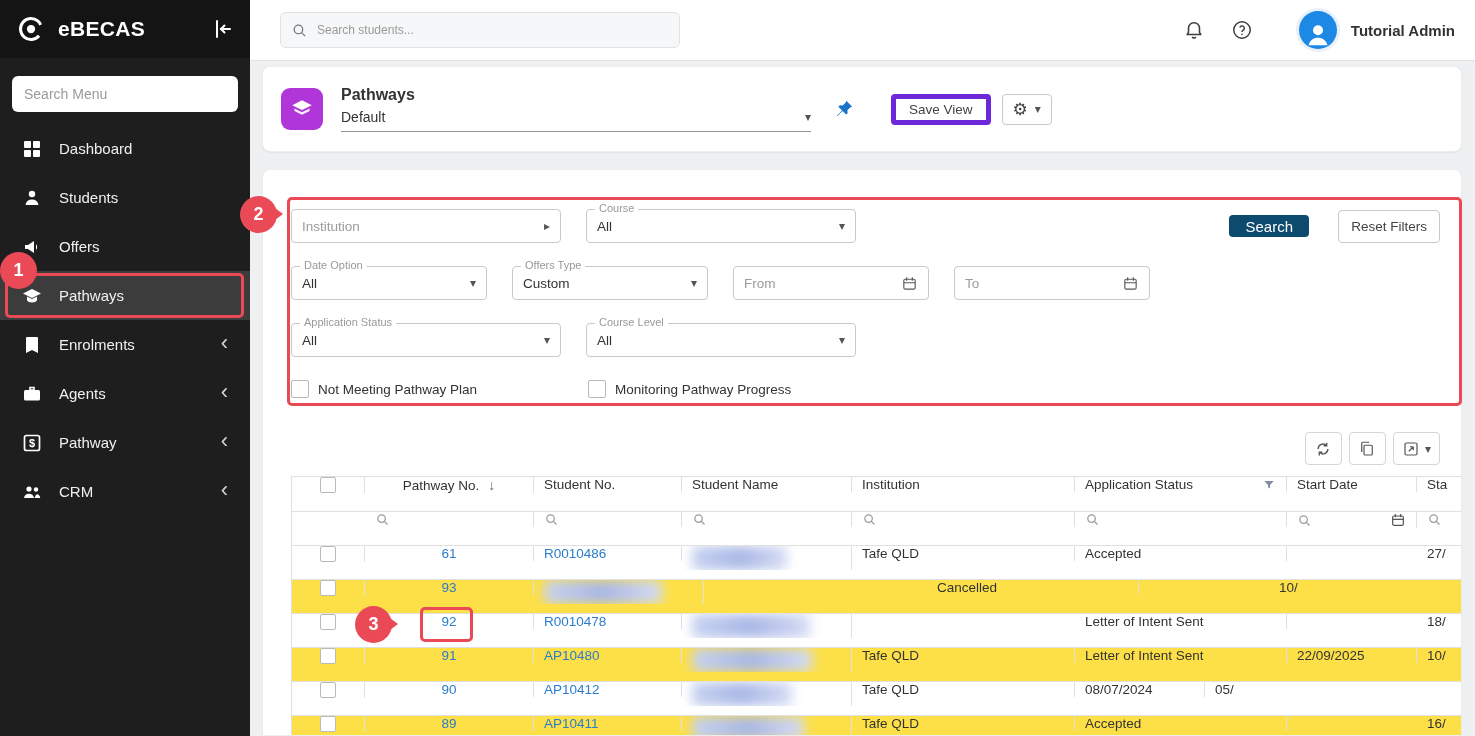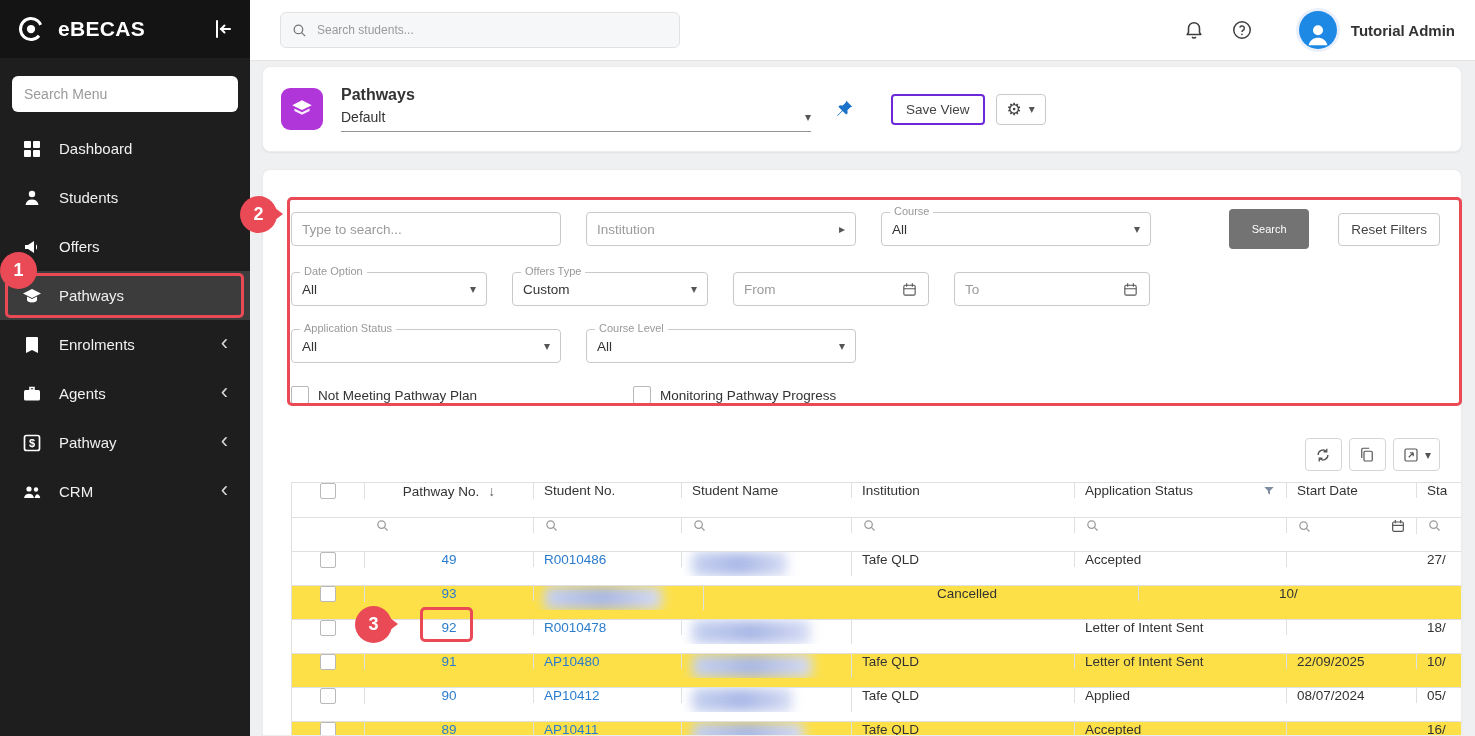--- a/index.html
+++ b/index.html
@@ -34,38 +34,38 @@
 
   
   .view-card { position:absolute; left:262px; top:66px; width:1200px; height:86px; background:#fff; border-radius:8px; border:1px solid #ececec; box-shadow:0 1px 2px rgba(0,0,0,.06); display:flex; align-items:center; padding:0 18px; z-index:3; }
   .vc-icon { width:42px; height:42px; border-radius:9px; background:#b136d9; display:flex; align-items:center; justify-content:center; flex:none; }
   .vc-titlebox { margin-left:18px; width:470px; }
   .vc-title { font-size:16px; font-weight:bold; color:#333; margin-bottom:5px; }
   .vc-select { display:flex; align-items:center; border-bottom:1px solid #949494; padding-bottom:6px; cursor:pointer; }
   .vc-select .val { flex:1; font-size:14px; color:#333; }
   .caret { color:#555; font-size:12px; line-height:1; }
   .pin-btn { margin-left:22px; width:22px; height:22px; cursor:pointer; }
-  .save-view-btn { margin-left:36px; height:31px; padding:0 13px; border:2px solid #6d28d9; border-radius:4px; background:#fff; font-size:13.5px; color:#444; font-family:inherit; cursor:pointer; }
+  .save-view-btn { margin-left:36px; height:31px; padding:0 13px; border:5px solid #6d28d9; border-radius:4px; background:#fff; font-size:13.5px; color:#444; font-family:inherit; cursor:pointer; }
   .gear-btn { margin-left:11px; height:31px; padding:0 10px; border:1px solid #c9c9c9; border-radius:4px; background:#fff; display:flex; align-items:center; gap:7px; cursor:pointer; }
   .gear-glyph { font-size:17px; color:#444; line-height:1; }
 
   
   .filter-card { position:absolute; left:262px; top:169px; width:1200px; height:567px; background:#fff; border-radius:8px 8px 0 0; border:1px solid #ececec; box-shadow:0 1px 2px rgba(0,0,0,.06); padding:39px 0 0 28px; overflow:hidden; z-index:2; }
   .f-row { display:flex; gap:25px; margin:0 21px 23px 0; align-items:center; }
   .field { position:relative; height:34px; border:1px solid #c9c9c9; border-radius:4px; background:#fff; display:flex; align-items:center; padding:0 10px; cursor:pointer; }
   .field input { border:none; outline:none; flex:1; font-size:13.5px; color:#333; background:transparent; width:100%; }
   .field input::placeholder { color:#9b9b9b; }
   .field .ph { color:#9b9b9b; font-size:13.5px; flex:1; }
   .field .val { color:#333; font-size:13.5px; flex:1; }
   .flabel { position:absolute; top:-7px; left:8px; background:#fff; padding:0 4px; font-size:11px; color:#999; line-height:1; }
   .w270 { width:270px;justify-content:center; } .w196 { width:196px; }
   .cal-ico { width:17px; height:17px; color:#555; flex:none; }
-  .btn-search { margin-left:auto; height:40px; width:80px; background:#737373; color:#fff; border:none; border-radius:4px; font-size:11px; font-family:inherit; cursor:pointer; }
+  .btn-search { margin-left:auto; height:22px; width:80px; background:#0c4a6e; color:#fff; border:none; border-radius:4px; font-size:15px; font-family:inherit; cursor:pointer; }
   .btn-reset { height:33px; padding:0 12px; background:#fff; color:#444; border:1px solid #c9c9c9; border-radius:4px; font-size:13.5px; font-family:inherit; margin-left:4px; cursor:pointer; }
-  .cb-row { display:flex; align-items:center; margin-top:12px;gap:45px; }
+  .cb-row { display:flex; align-items:center; margin-top:12px; }
   .cb-group { display:flex; align-items:center; }
   .cb-group.first { width:297px; }
   .checkbox { width:18px; height:18px; border:1.5px solid #b9b9b9; border-radius:2px; background:#fff; flex:none; cursor:pointer; }
   .cb-label { font-size:13.5px; color:#333; margin-left:9px; }
 
   .grid-toolbar { display:flex; justify-content:flex-end; gap:7px; margin:34px 21px 11px 0; }
   .gt-btn { height:33px; min-width:37px; border:1px solid #d5d5d5; border-radius:4px; background:#fff; display:flex; align-items:center; justify-content:center; color:#555; padding:0 8px; gap:5px; cursor:pointer; }
   .gt-btn svg { width:18px; height:18px; }
 
   
@@ -261,23 +261,20 @@
   <span class="gear-btn">
     <span class="gear-glyph">⚙</span>
     <span class="caret">▾</span>
   </span>
 </section>
 
 <section class="filter-card">
 
   <div class="f-row">
     <div class="field w270">
-      <input type="text" placeholder="Type to search..." style="">
-    </div>
-    <div class="field w270">
       <span class="ph">Institution</span>
       <span class="caret">▸</span>
     </div>
     <div class="field w270">
       <span class="flabel">Course</span>
       <span class="val">All</span>
       <span class="caret">▾</span>
     </div>
     <button class="btn-search">Search</button>
     <button class="btn-reset">Reset Filters</button>
@@ -451,21 +448,21 @@
             </svg>
           </span>
         </div>
     </div>
 
     <div class="g-row">
       <div class="g-cell c0">
           <span class="checkbox sm"></span>
         </div>
       <div class="g-cell c1">
-          <a class="link">49</a>
+          <a class="link">61</a>
         </div>
       <div class="g-cell c2">
           <a class="link">R0010486</a>
         </div>
       <div class="g-cell c3">
           <span class="blur-name" style="width:95px"></span>
         </div>
       <div class="g-cell c4">Tafe QLD</div>
       <div class="g-cell c5">Accepted</div>
       <div class="g-cell c6"></div>
@@ -533,21 +530,20 @@
       <div class="g-cell c1">
           <a class="link">90</a>
         </div>
       <div class="g-cell c2">
           <a class="link">AP10412</a>
         </div>
       <div class="g-cell c3">
           <span class="blur-name" style="width:100px"></span>
         </div>
       <div class="g-cell c4">Tafe QLD</div>
-      <div class="g-cell c5">Applied</div>
       <div class="g-cell c6">08/07/2024</div>
       <div class="g-cell c7">05/</div>
     </div>
 
     <div class="g-row alt">
       <div class="g-cell c0">
           <span class="checkbox sm"></span>
         </div>
       <div class="g-cell c1">
           <a class="link">89</a>

